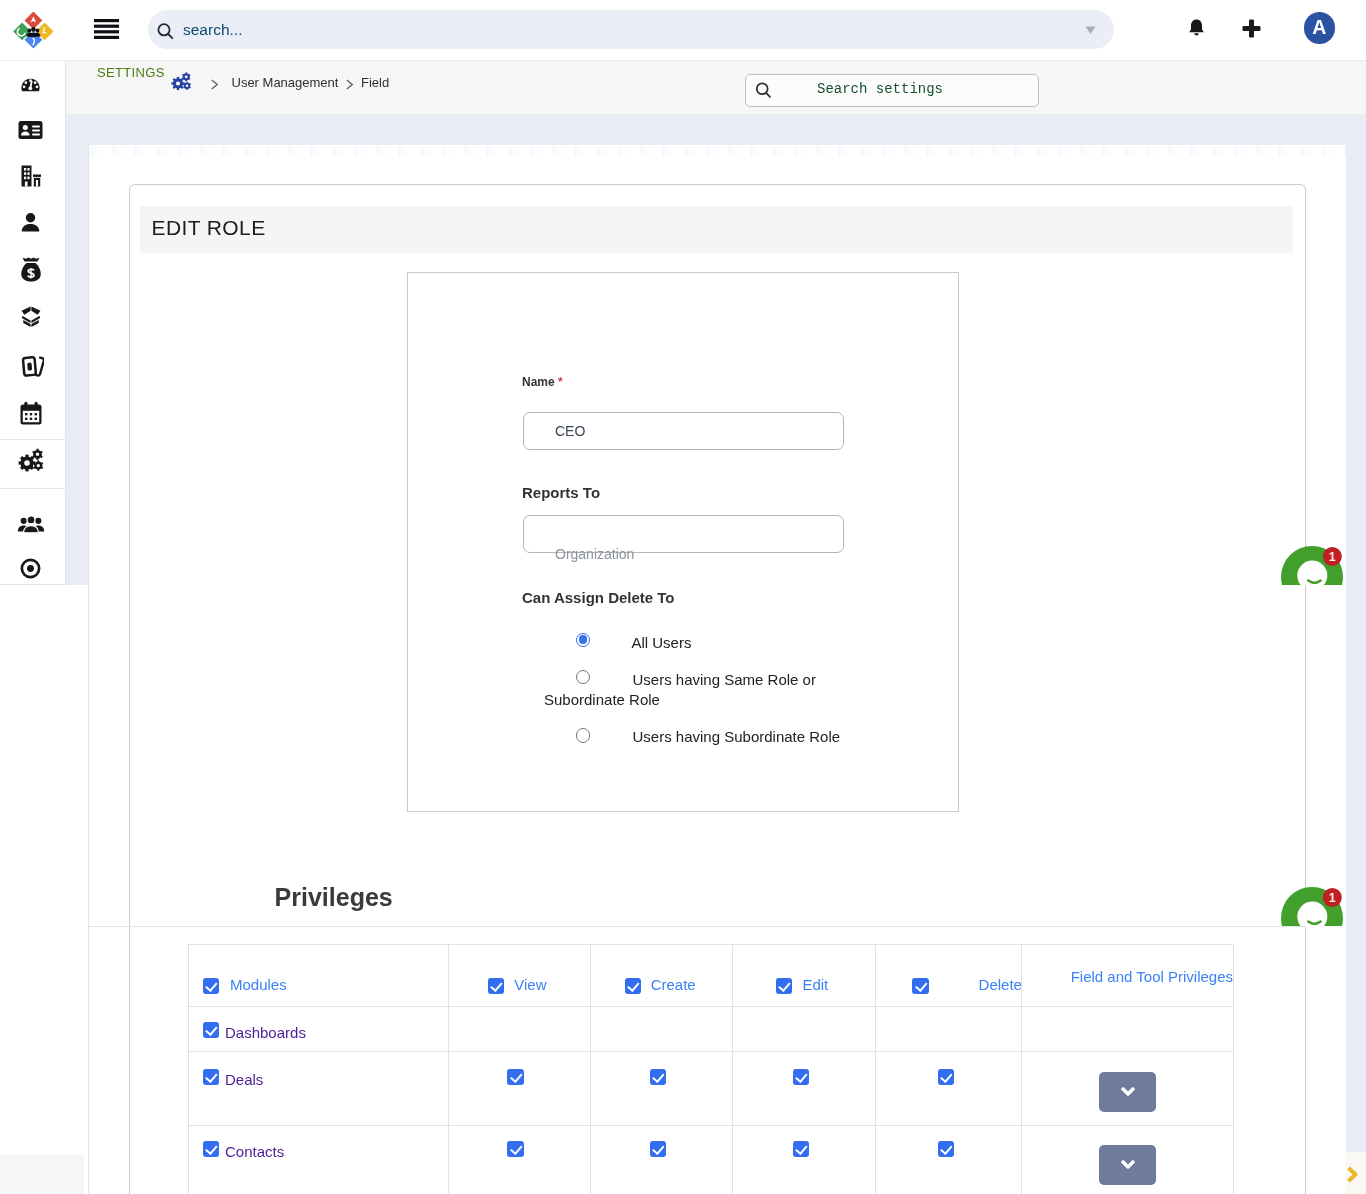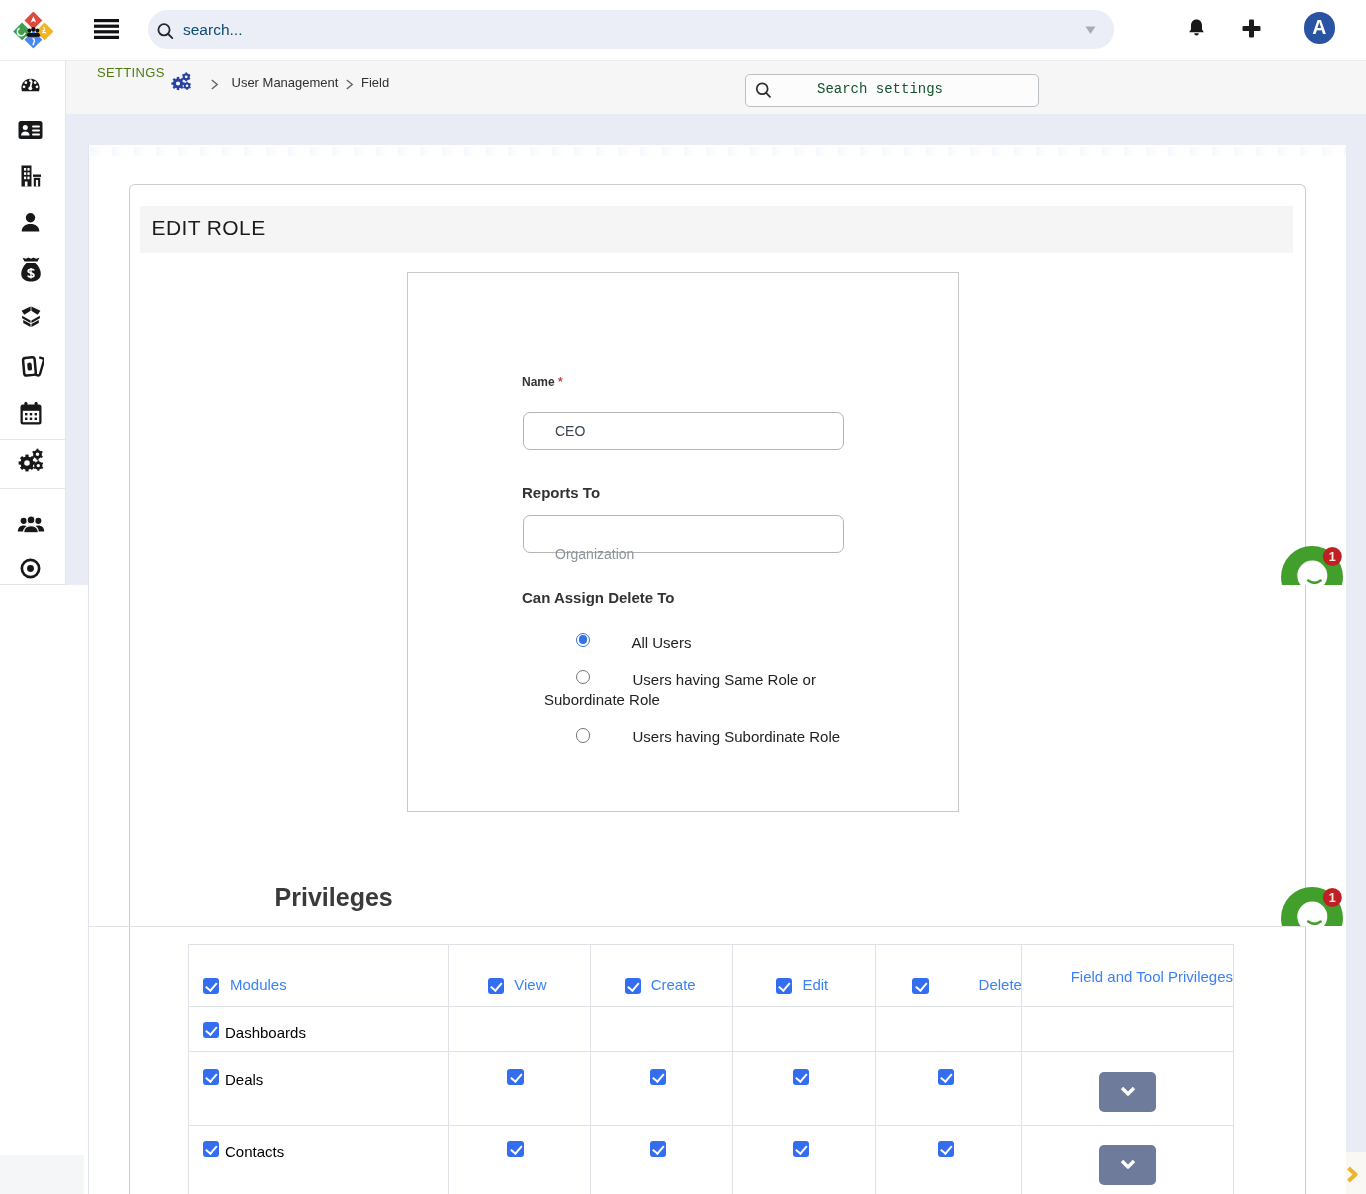--- a/index.html
+++ b/index.html
@@ -3,21 +3,21 @@
 <meta charset="utf-8">
 <style>
 html,body{margin:0;padding:0;}
 body{font-family:"Liberation Sans",sans-serif;background:#ffffff;}
 #app{position:relative;width:1366px;height:1194px;overflow:hidden;background:#fff;}
 .abs{position:absolute;}
 
 .tv{top:944px;width:1px;height:250px;background:#dee1e5;}
 .th{left:188px;width:1046px;height:1px;background:#dee1e5;}
 .hd{font-size:15px;font-weight:normal;color:#3b82f6;line-height:1;}
-.tc{font-size:15px;color:#000000;line-height:1;}
+.tc{font-size:15px;color:#4c1d95;line-height:1;}
 .ddbtn{width:57px;height:39.5px;background:#6f7b9b;border-radius:5px;display:flex;align-items:center;justify-content:center;}
 
 .t{line-height:1;white-space:nowrap;}
 .cb{position:absolute;width:16.2px;height:16px;background:#336df0;border-radius:3px;}
 .cb::after{content:"";position:absolute;left:5.2px;top:2.1px;width:4.5px;height:8.8px;border:solid #fff;border-width:0 2.4px 2.4px 0;transform:rotate(40deg);}
 
 .rad{position:absolute;width:14.8px;height:14.8px;border-radius:50%;box-sizing:border-box;}
 .rad.off{border:1.6px solid #757575;background:#fff;}
 .rad.on{border:1.8px solid #3572e8;background:#fff;}
 .rad.on::after{content:"";position:absolute;left:1.9px;top:1.9px;width:8.6px;height:8.6px;border-radius:50%;background:#3572e8;}

